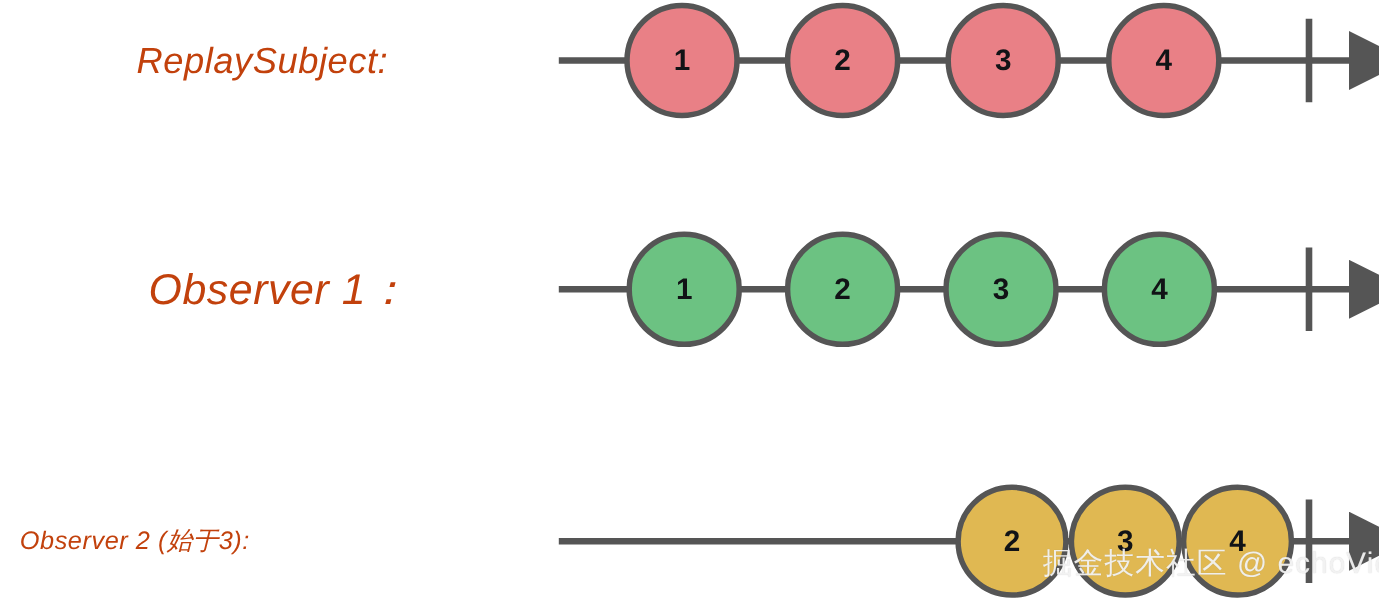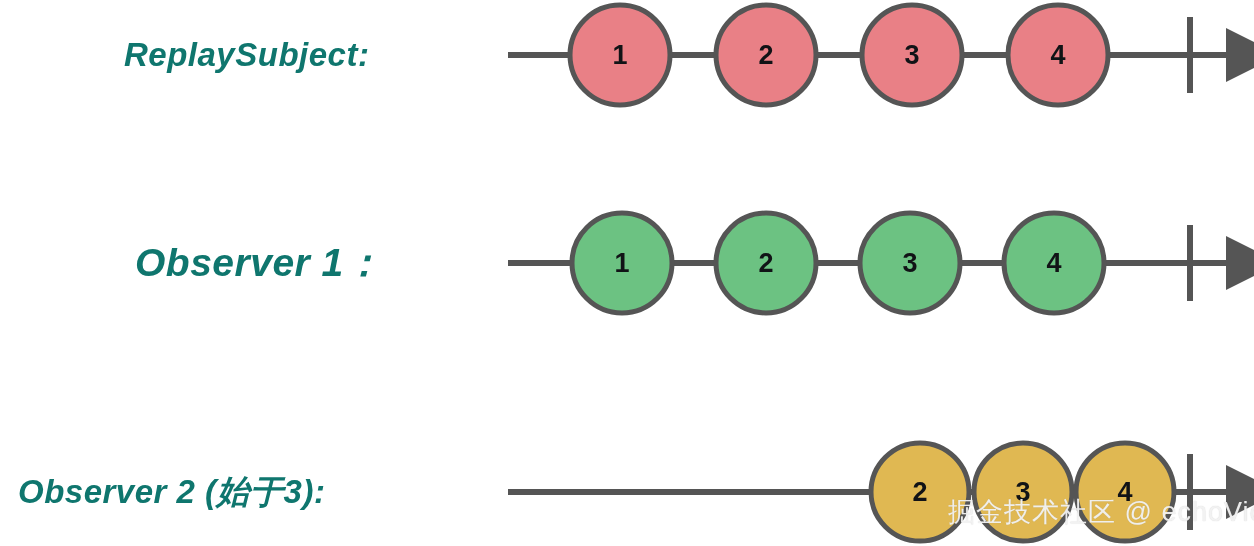--- a/index.html
+++ b/index.html
@@ -18,29 +18,29 @@
     overflow: hidden;
   }
   .row {
     position: absolute;
     left: 0;
     width: 1254px;
   }
   .row-label {
     position: absolute;
     font-style: italic;
-    font-weight: bold;
-    color: #0f766e;
+    font-weight: normal;
+    color: #c2410c;
     white-space: nowrap;
     letter-spacing: 0.5px;
     transform: translateY(-50%);
   }
   .label-1 { font-size: 33px; left: 124px; }
   .label-2 { font-size: 39px; left: 135px; }
-  .label-3 { font-size: 33px; left: 18px; }
+  .label-3 { font-size: 23px; left: 18px; }
   .timeline-svg {
     position: absolute;
     left: 0;
     top: 0;
   }
   .marble-num {
     font-family: "Liberation Sans", sans-serif;
     font-weight: bold;
     font-size: 27px;
     fill: #111316;

